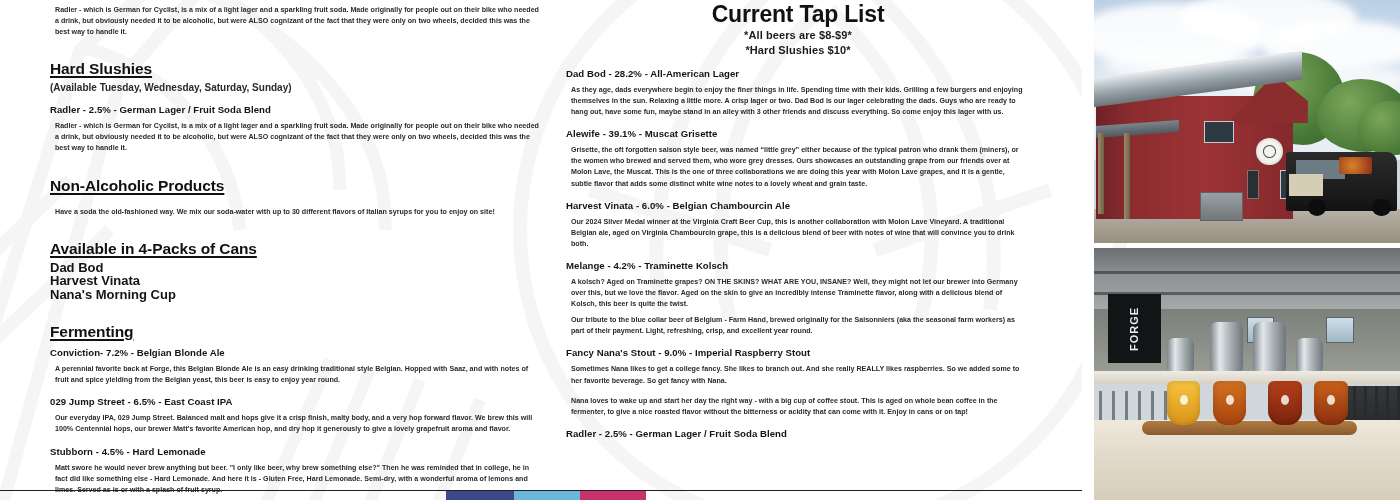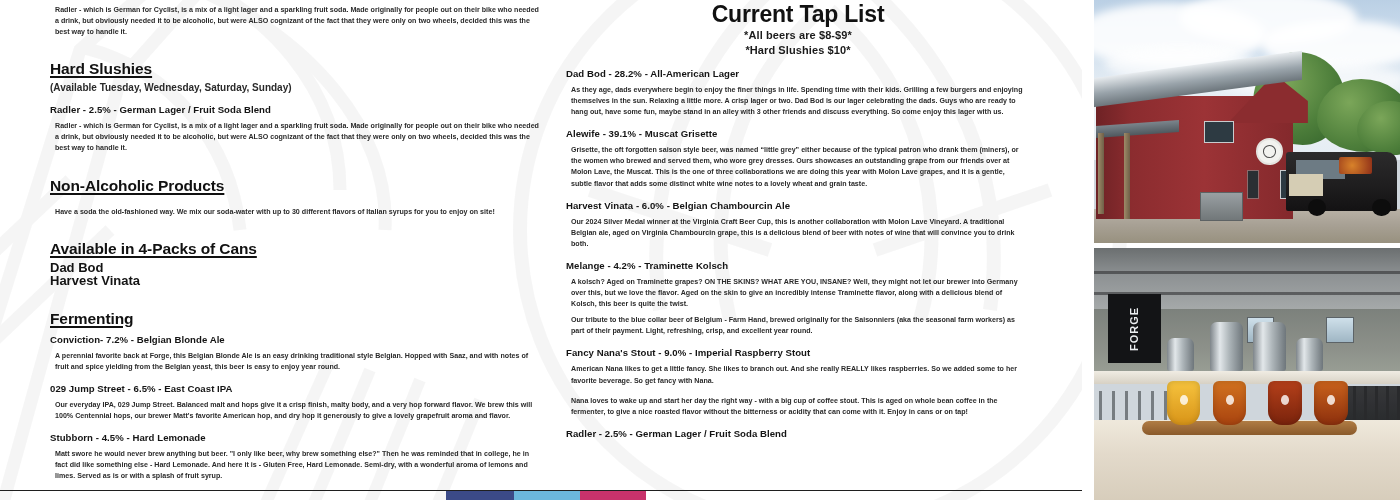--- a/index.html
+++ b/index.html
@@ -379,20 +379,21 @@
 
 
     <div class="item">
       <p class="item-desc">Have a soda the old-fashioned way.  We mix our soda-water with up to 30 different flavors of Italian syrups for you to enjoy on site!</p>
     </div>
 
     <div class="section-head-wrap">
       <h2 class="section-head">Available in 4-Packs of Cans</h2>
       <div class="can-line">Dad Bod</div>
       <div class="can-line">Harvest Vinata</div>
+      <div class="can-line">Nana's Morning Cup</div>
     </div>
 
     <div class="section-head-wrap">
       <h2 class="section-head">Fermenting</h2>
     </div>
 
     <div class="item tight">
       <h3 class="item-name">Conviction- 7.2% - Belgian Blonde Ale</h3>
       <p class="item-desc">A perennial favorite back at Forge, this Belgian Blonde Ale is an easy drinking traditional style Belgian. Hopped with Saaz, and with notes of fruit and spice yielding from the Belgian yeast, this beer is easy to enjoy year round.</p>
     </div>
@@ -437,21 +438,21 @@
       <h3 class="item-name">Melange - 4.2% - Traminette Kolsch</h3>
       <p class="item-desc">A kolsch?  Aged on Traminette grapes?  ON THE SKINS?  WHAT ARE YOU, INSANE?  Well, they might not let our brewer into Germany over this, but we love the flavor.  Aged on the skin to give an incredibly intense Traminette flavor, along with a delicious blend of Kolsch, this beer is quite the twist.</p>
     </div>
 
     <div class="item tight">
       <p class="item-desc">Our tribute to the blue collar beer of Belgium - Farm Hand, brewed originally for the Saisonniers (aka the seasonal farm workers) as part of their payment.  Light, refreshing, crisp, and excellent year round.</p>
     </div>
 
     <div class="item">
       <h3 class="item-name">Fancy Nana's Stout - 9.0% - Imperial Raspberry Stout</h3>
-      <p class="item-desc">American Nana likes to get a little fancy.  She likes to branch out.  And she really REALLY likes raspberries.  So we added some to her favorite beverage.  So get fancy with Nana.</p>
+      <p class="item-desc">Sometimes Nana likes to get a college fancy.  She likes to branch out.  And she really REALLY likes raspberries.  So we added some to her favorite beverage.  So get fancy with Nana.</p>
     </div>
 
     <div class="item">
       <p class="item-desc">Nana loves to wake up and start her day the right way - with a big cup of coffee stout.  This is aged on whole bean coffee in the fermenter, to give a nice roasted flavor without the bitterness or acidity that can come with it.  Enjoy in cans or on tap!</p>
     </div>
 
     <div class="item">
       <h3 class="item-name">Radler - 2.5% - German Lager / Fruit Soda Blend</h3>
     </div>
   </div>

